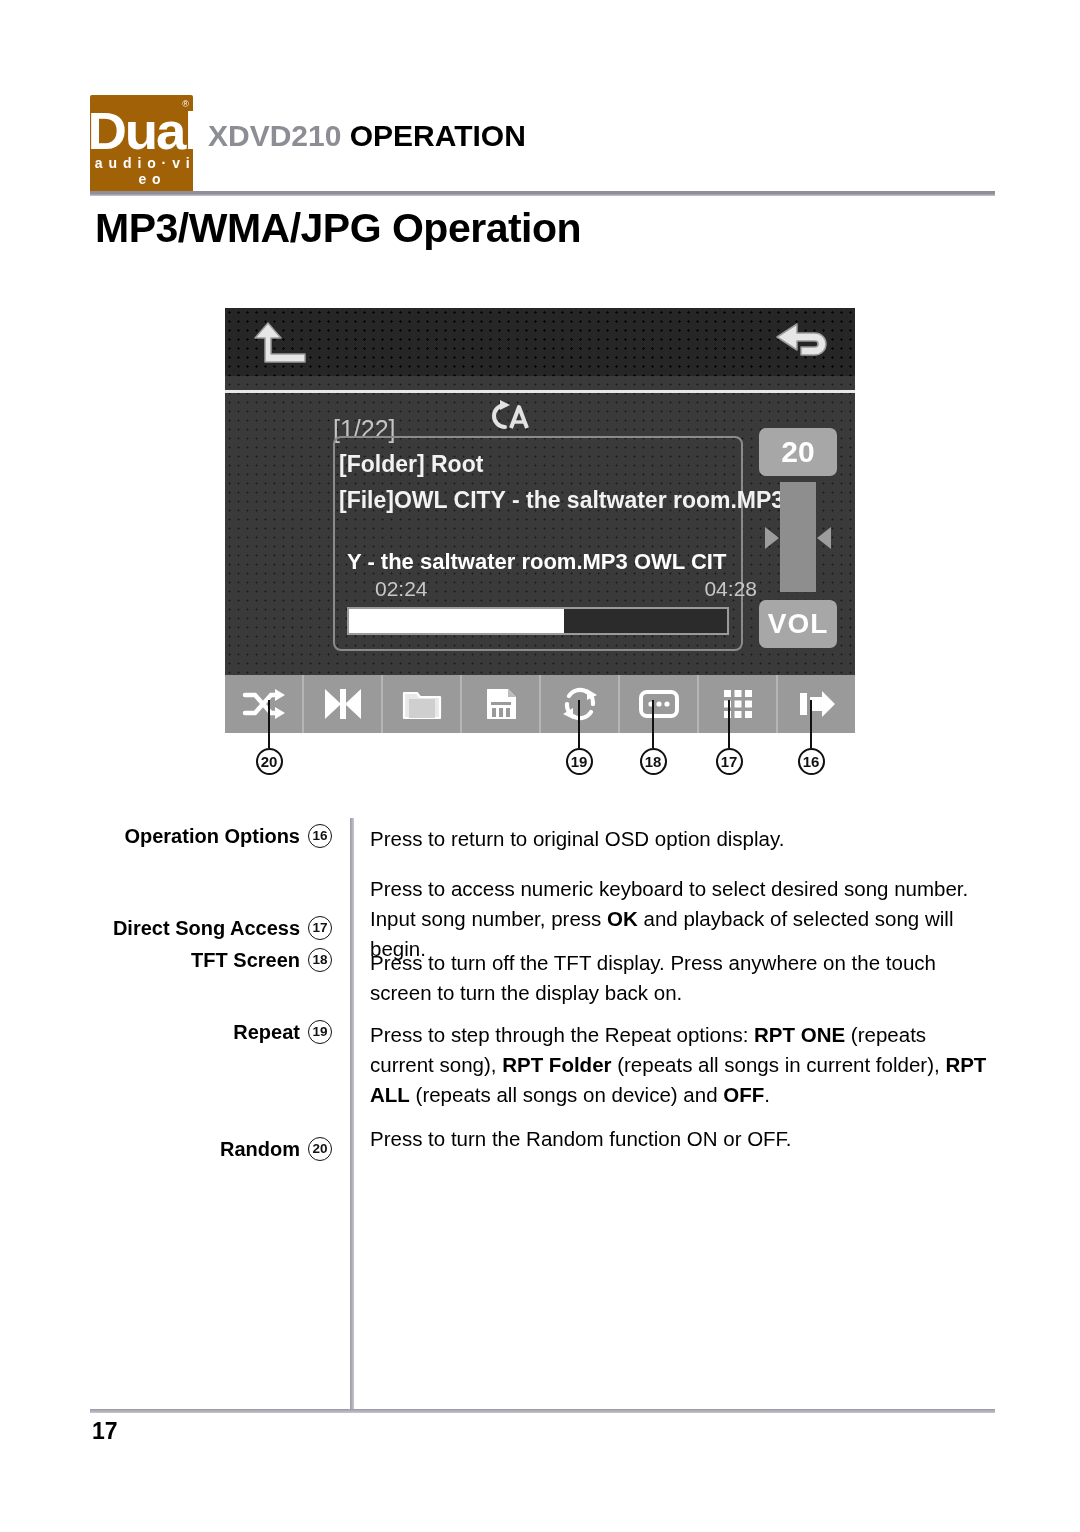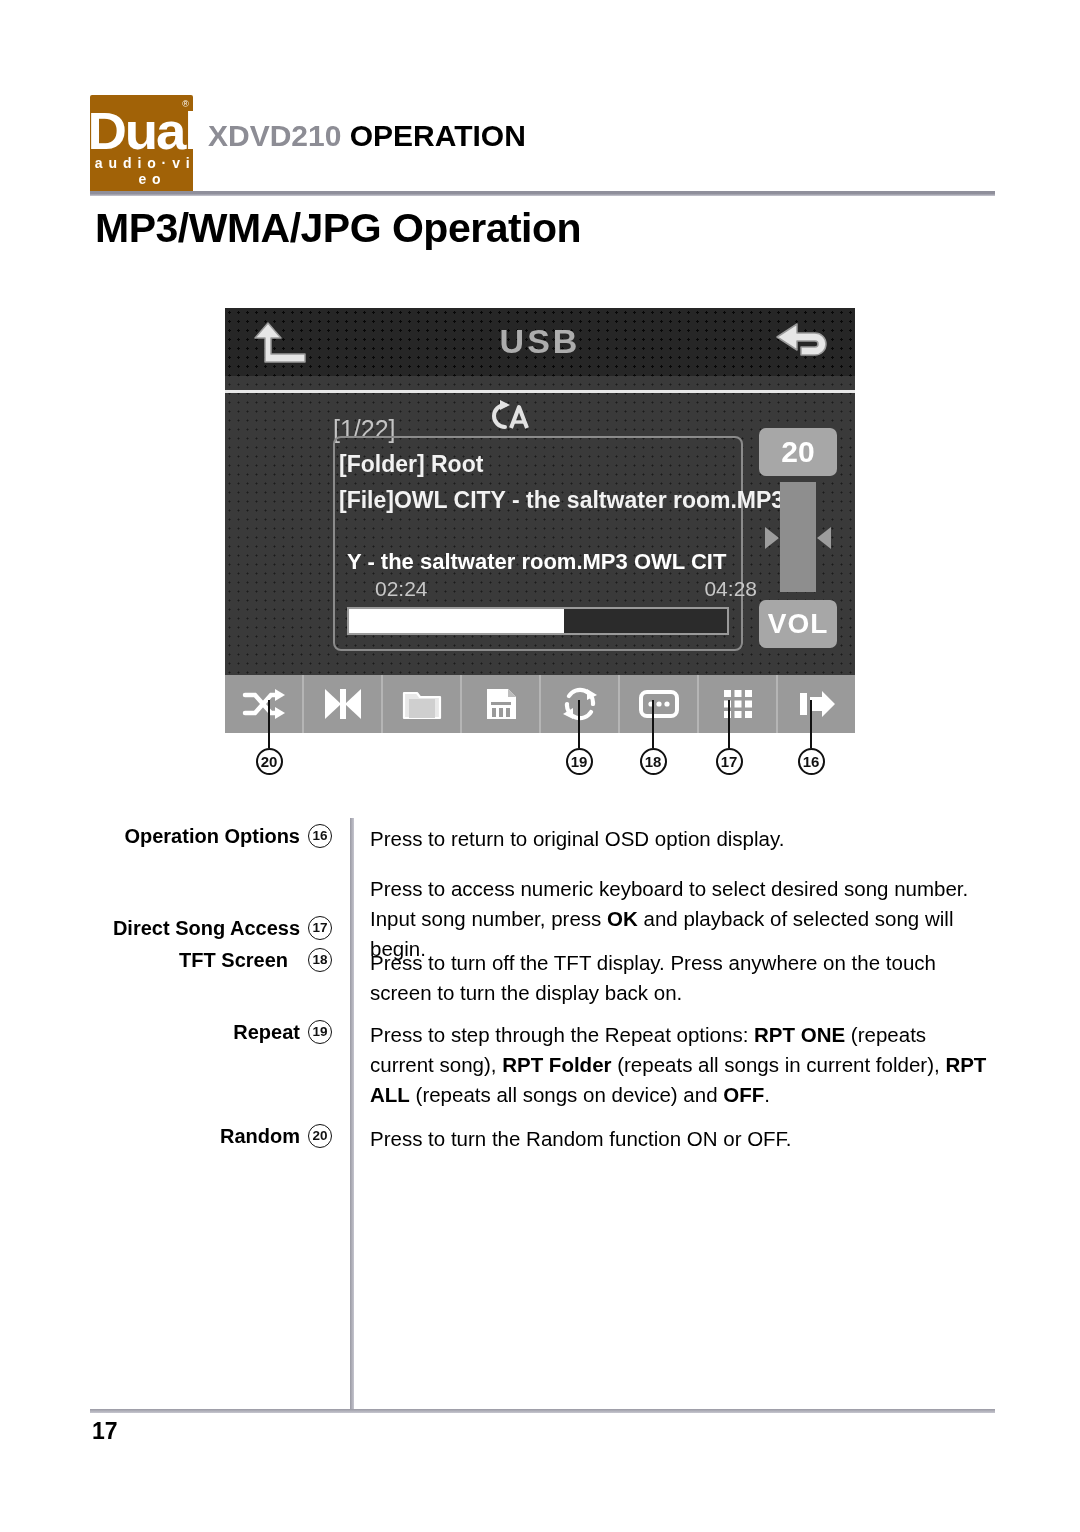--- a/index.html
+++ b/index.html
@@ -398,21 +398,20 @@
 <div class="page-heading">MP3/WMA/JPG Operation</div>
 
 <div class="device">
 
   <div class="dev-topbar">
     <div class="icon-up">
       <svg viewBox="0 0 64 44" width="64" height="44">
         <path d="M18 42 L18 18 L8 18 L21 3 L34 18 L24 18 L24 34 L58 34 L58 42 Z" fill="#e6e6e6" stroke="#9a9a9a" stroke-width="1.5" stroke-linejoin="round"></path>
       </svg>
     </div>
-    <div class="dev-title">USB</div>
     <div class="icon-return">
       <svg viewBox="0 0 62 44" width="62" height="44">
         <path d="M26 4 L26 13 L44 13 A11 11 0 0 1 44 35 L30 35 L30 27 L44 27 A3 3 0 0 0 44 21 L26 21 L26 30 L6 17 Z" fill="#e6e6e6" stroke="#9a9a9a" stroke-width="1.5" stroke-linejoin="round"></path>
       </svg>
     </div>
   </div>
 
   <div class="dev-sep"></div>
 
   <div class="dev-meta">
@@ -549,29 +548,29 @@
 
 <div class="labels" id="labels-col">
     <div class="lbl-row" style="top: 0px;">
       <span class="lbl-text">Operation Options</span>
       <span class="lbl-num">16</span>
     </div>
     <div class="lbl-row" style="top: 50px; margin-top: 42px;">
       <span class="lbl-text">Direct Song Access</span>
       <span class="lbl-num">17</span>
     </div>
-    <div class="lbl-row" style="top: 124px; gap: 12px;">
+    <div class="lbl-row" style="top: 124px;">
       <span class="lbl-text">TFT Screen</span>
       <span class="lbl-num">18</span>
     </div>
     <div class="lbl-row" style="top: 196px;">
       <span class="lbl-text">Repeat</span>
       <span class="lbl-num">19</span>
     </div>
-    <div class="lbl-row" style="top: 300px;">
+    <div class="lbl-row" style="top: 313px;">
       <span class="lbl-text">Random</span>
       <span class="lbl-num">20</span>
     </div>
   </div>
 <div class="descs" id="descs-col">
     <div class="desc-row" style="top: 0px;">Press to return to original OSD option display.</div>
     <div class="desc-row" style="top: 50px;">Press to access numeric keyboard to select desired song number. Input song number, press <b>OK</b> and playback of selected song will begin.</div>
     <div class="desc-row" style="top: 124px;">Press to turn off the TFT display. Press anywhere on the touch screen to turn the display back on.</div>
     <div class="desc-row" style="top: 196px;">Press to step through the Repeat options: <b>RPT ONE</b> (repeats current song), <b>RPT Folder</b> (repeats all songs in current folder), <b>RPT ALL</b> (repeats all songs on device) and <b>OFF</b>.</div>
     <div class="desc-row" style="top: 300px;">Press to turn the Random function ON or OFF.</div>

